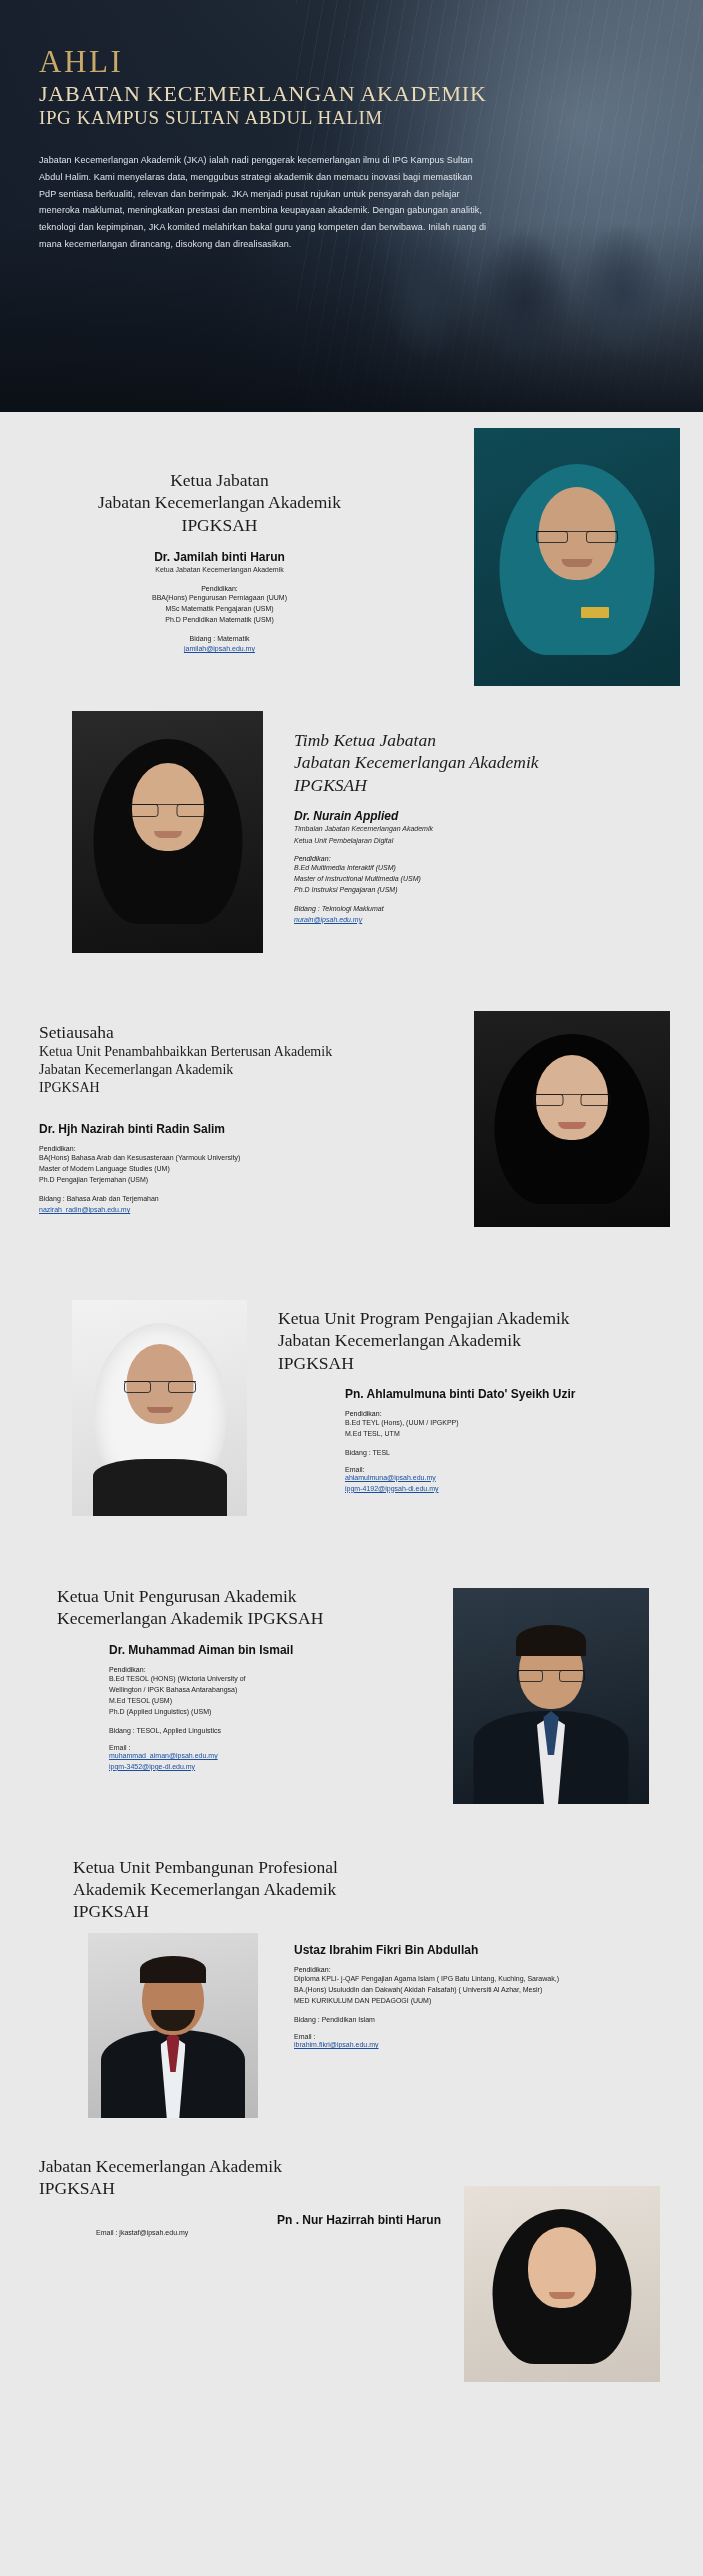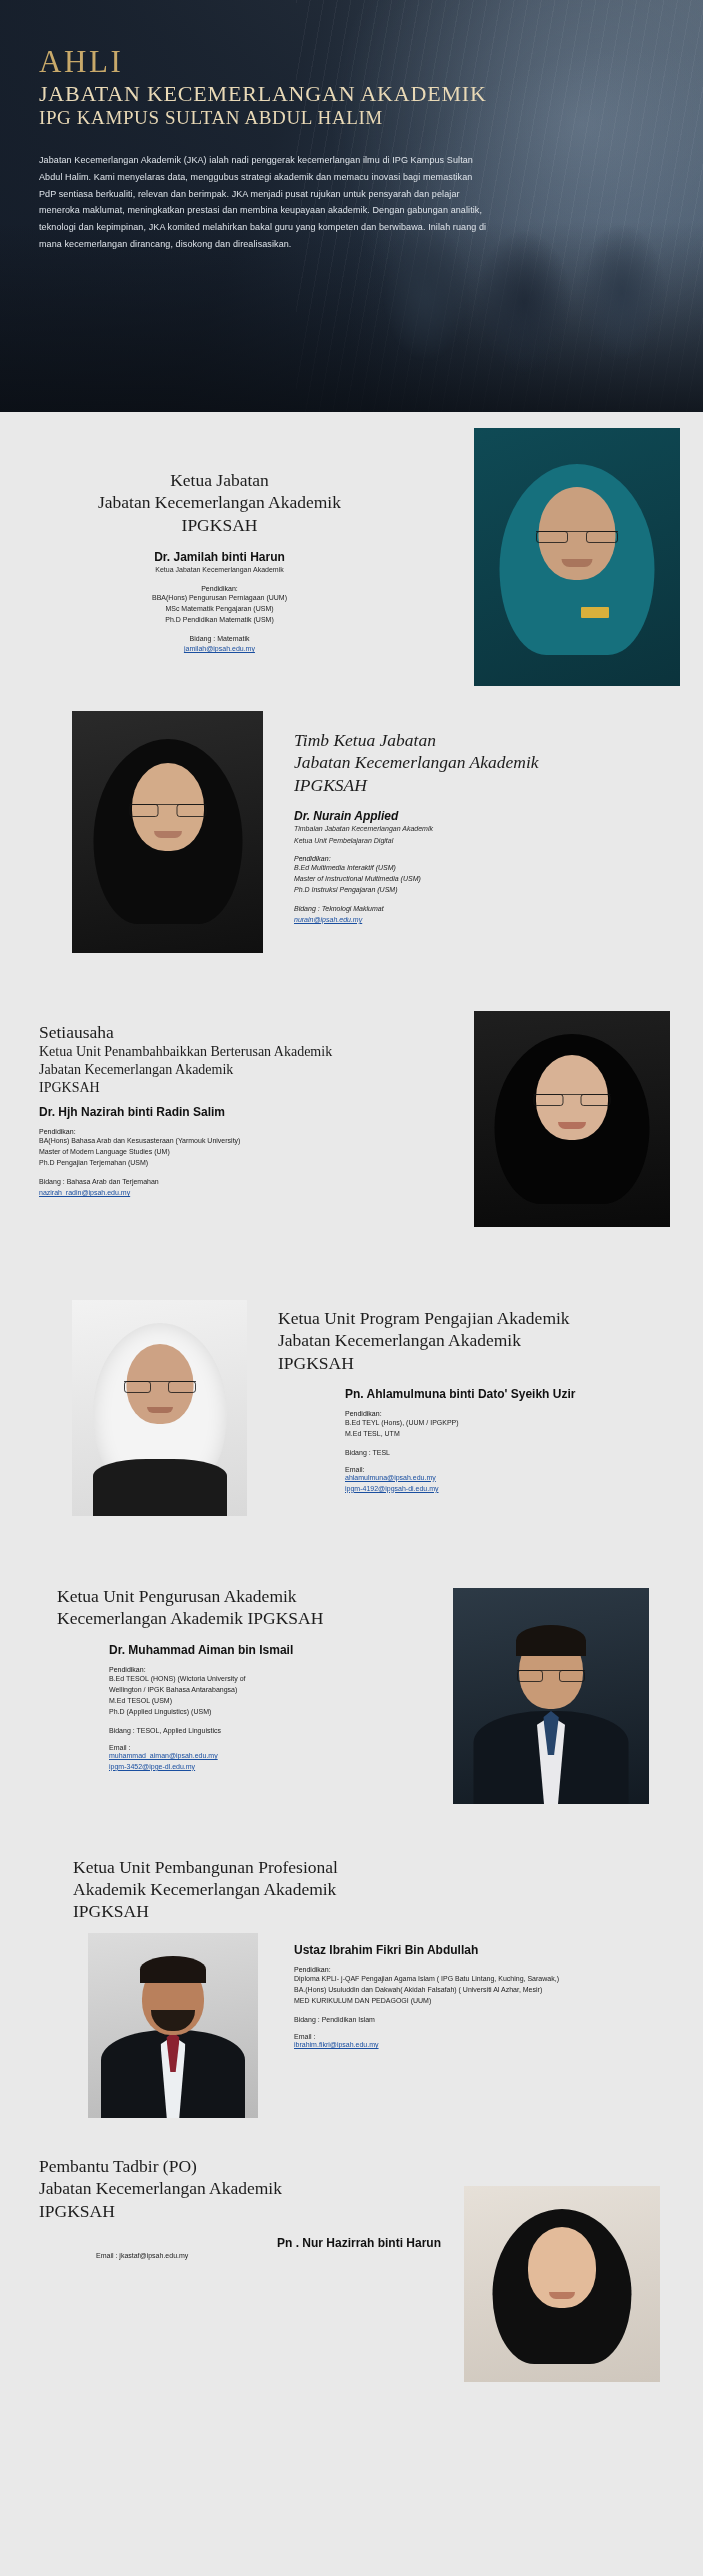--- a/index.html
+++ b/index.html
@@ -255,21 +255,21 @@
       <p class="qual">B.Ed Multimedia Interaktif (USM)</p>
       <p class="qual">Master of Instructional Multimedia (USM)</p>
       <p class="qual">Ph.D Instruksi Pengajaran (USM)</p>
       <p class="field">Bidang : Teknologi Maklumat</p>
       <a class="email" href="#">nurain@ipsah.edu.my</a>
     </div>
   </section>
 
   <section class="person" style="height:289px;">
     <div style="position:absolute; left:39px; top:31px; width:407px;">
-      <div class="role" style="margin-bottom:8px;">
+      <div class="role" style="margin-bottom:25px;">
         <div>Setiausaha</div>
         <div style="font-size:14px;">Ketua Unit Penambahbaikkan Berterusan Akademik</div>
         <div style="font-size:14px;">Jabatan Kecemerlangan Akademik</div>
         <div style="font-size:14px;">IPGKSAH</div>
       </div>
       <p class="pname">Dr. Hjh Nazirah binti Radin Salim</p>
       <p class="sec-label">Pendidikan:</p>
       <p class="qual">BA(Hons) Bahasa Arab dan Kesusasteraan (Yarmouk University)</p>
       <p class="qual">Master of Modern Language Studies (UM)</p>
       <p class="qual">Ph.D Pengajian Terjemahan (USM)</p>
@@ -375,21 +375,20 @@
       <p class="qual">MED KURIKULUM DAN PEDAGOGI (UUM)</p>
       <p class="field">Bidang : Pendidikan Islam</p>
       <p class="email-label">Email :</p>
       <a class="email" href="#">ibrahim.fikri@ipsah.edu.my</a>
     </div>
   </section>
 
   <section class="person" style="height:258px;">
     <div style="position:absolute; left:39px; top:31px; width:402px;">
       <div class="role" style="margin-bottom:13.4px;">
-        <div>Pembantu Tadbir (PO)</div>
         <div>Jabatan Kecemerlangan Akademik</div>
         <div>IPGKSAH</div>
       </div>
       <p class="pname" style="margin-left:57px;text-align:right;">Pn . Nur Hazirrah binti Harun</p>
       <p class="email-label" style="margin-left:57px; margin-top:2.1px;">Email : jkastaf@ipsah.edu.my</p>
     </div>
     <div class="photo" style="position:absolute; left:464px; top:62px; width:196px; height:196px; background:#ded9d2;">
       <div class="portrait">
         <div class="pt-bg" style="background:linear-gradient(170deg,#e6e0d8,#cfc7bd);"></div>
         <div class="pt-hijab" style="width:139px; height:155px; top:23px; background:#0f0f0f;"></div>

